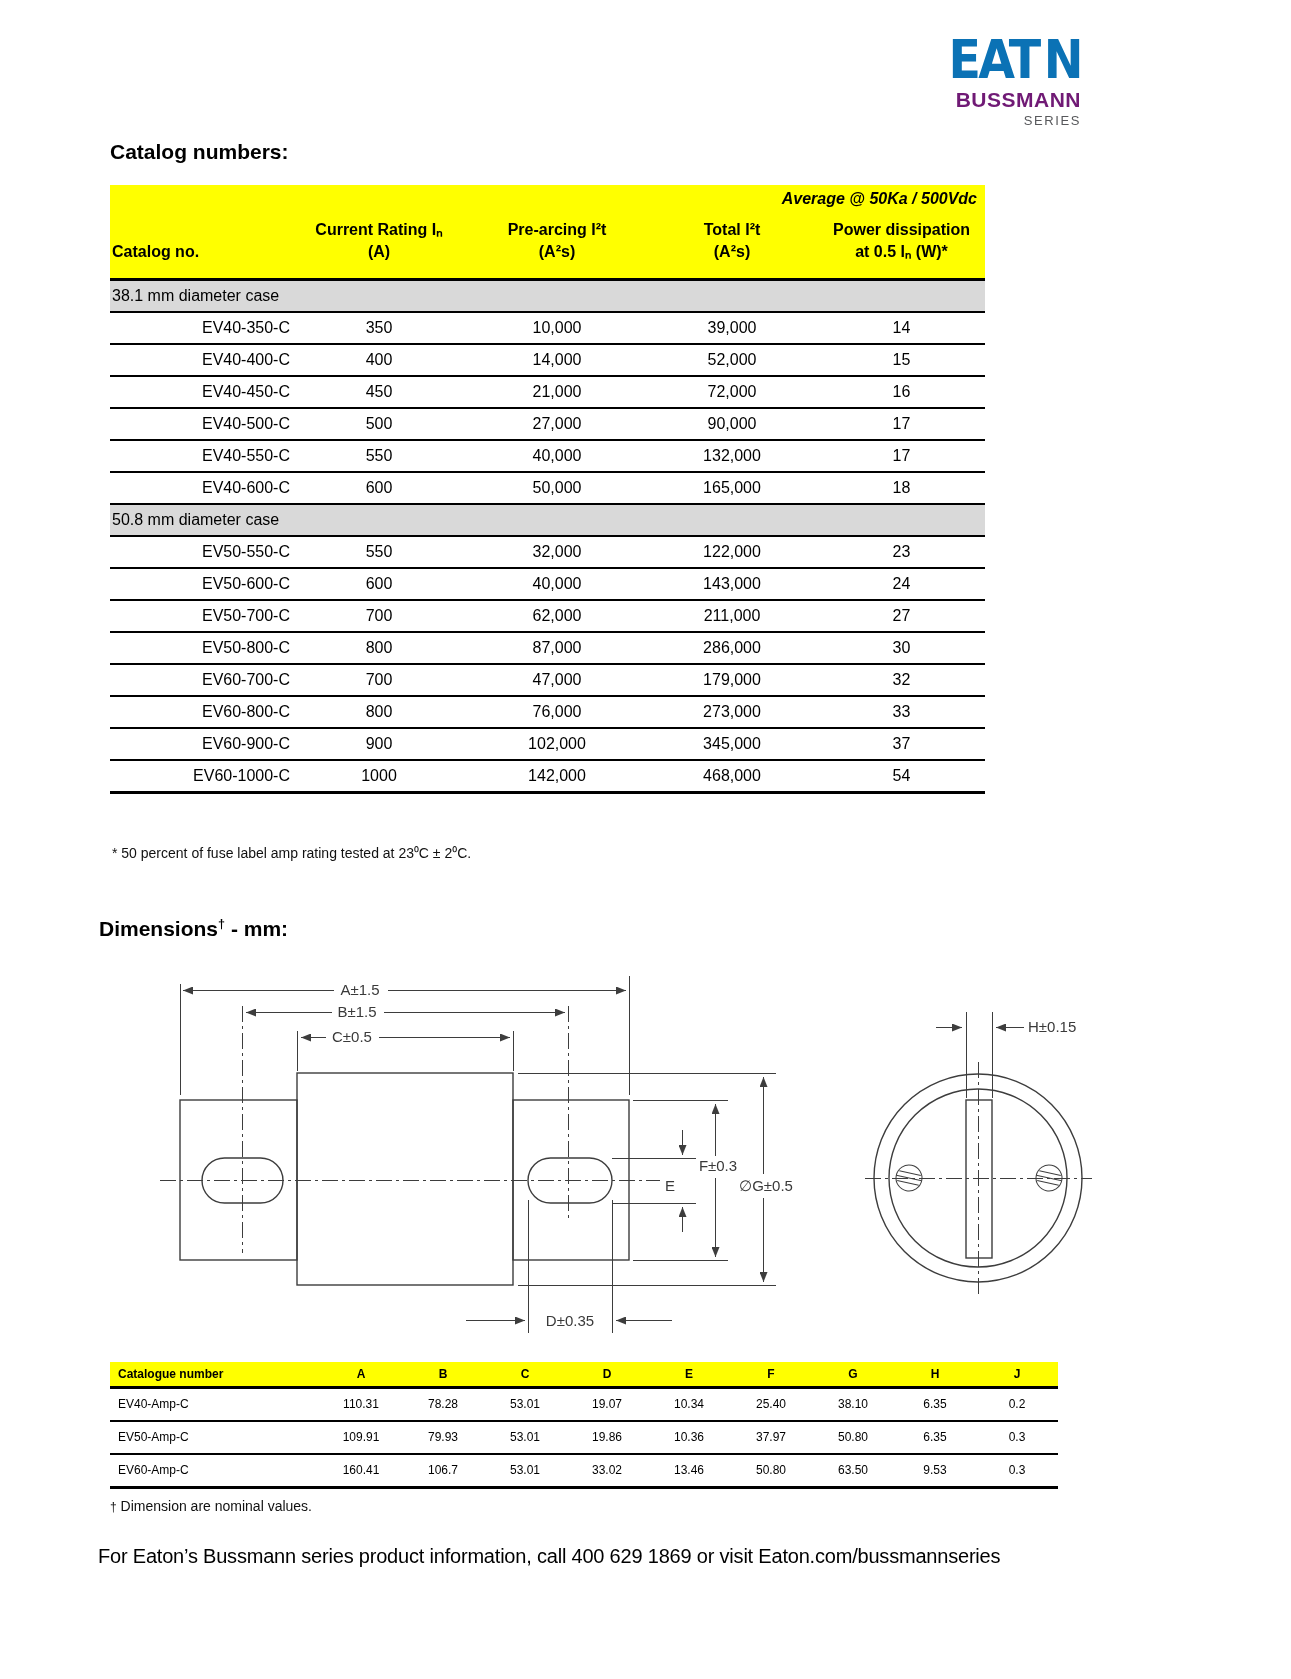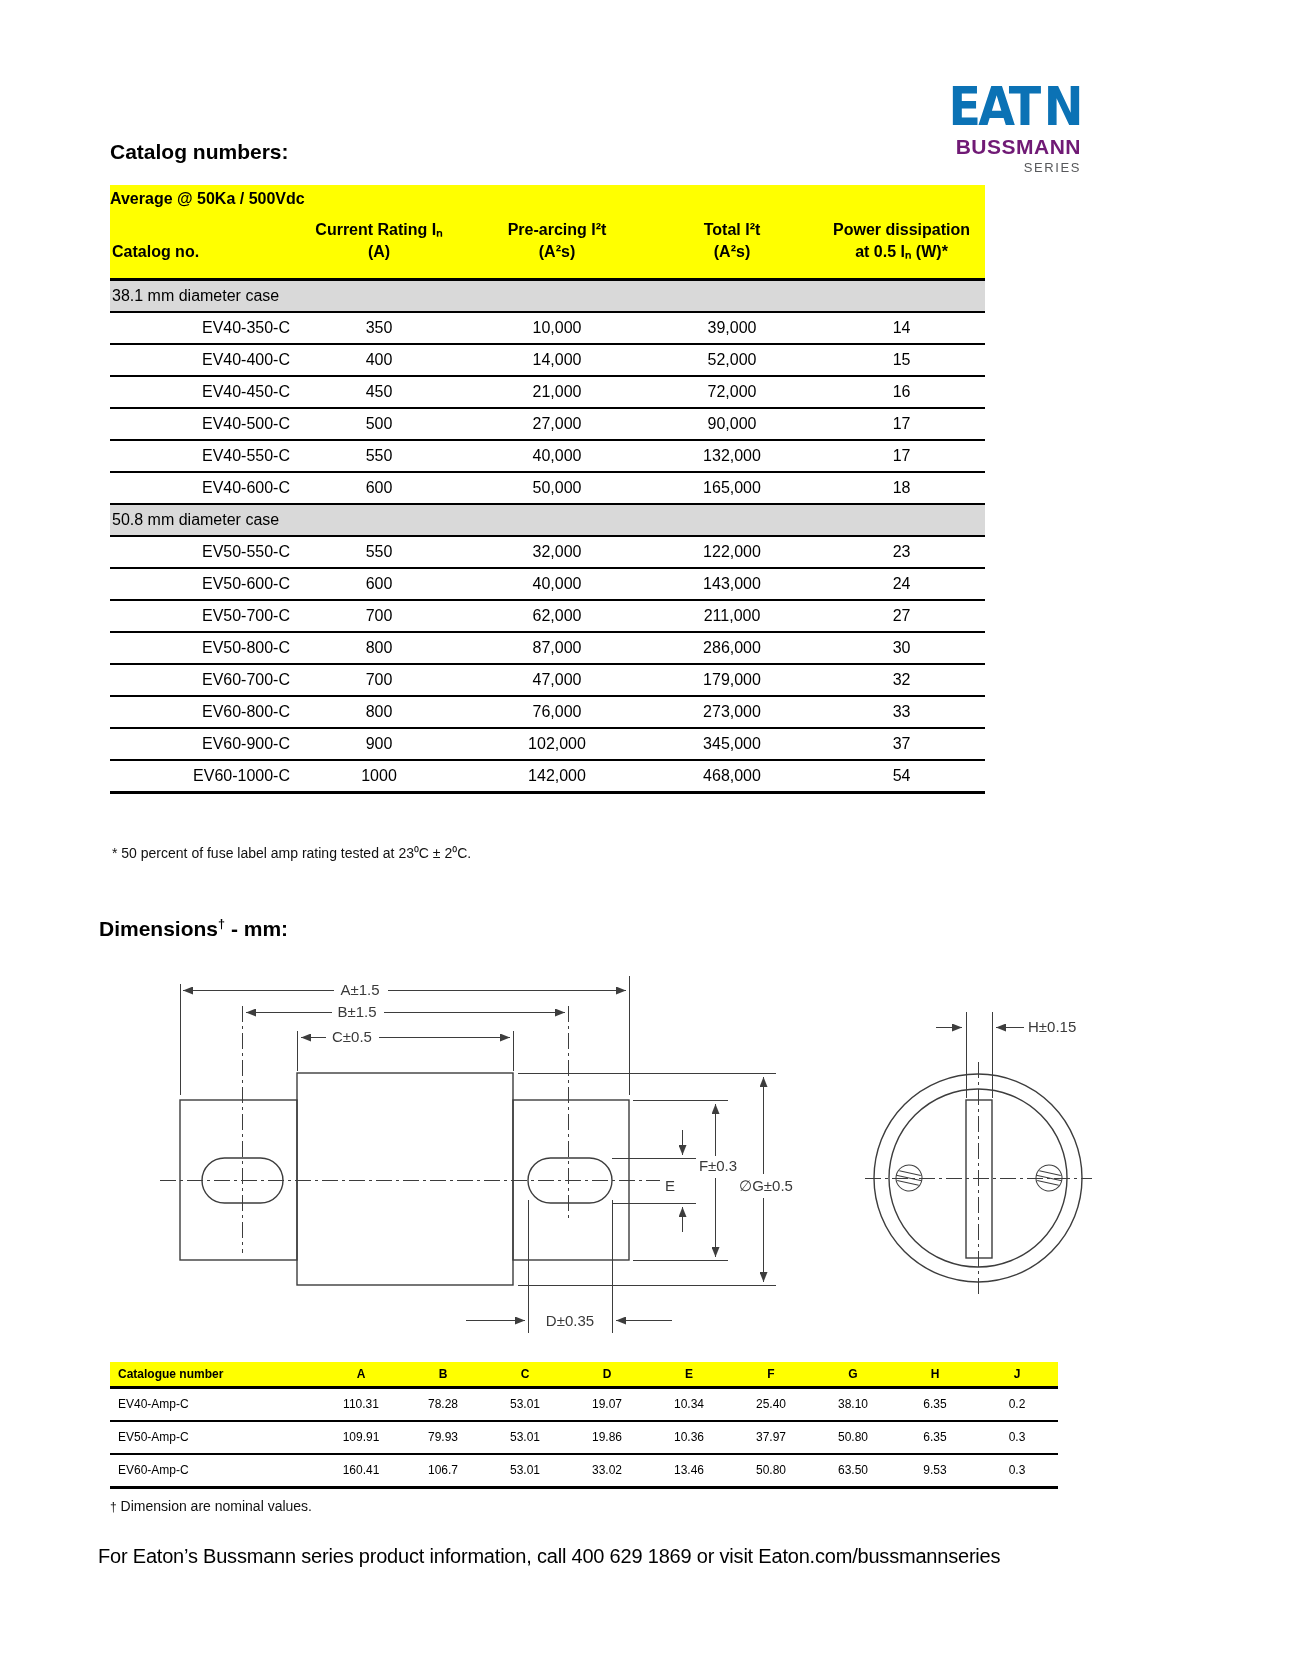--- a/index.html
+++ b/index.html
@@ -1,20 +1,20 @@
 <!DOCTYPE html>
 <html><head>
 <meta charset="utf-8">
 <style>
   html,body{margin:0;padding:0;background:#fff;}
   .page{position:relative;width:1291px;height:1679px;background:#fff;overflow:hidden;
         font-family:"Liberation Sans",sans-serif;color:#000;}
 
   
-  .logo{position:absolute;left:933px;top:34px;width:148px;text-align:right;margin-top:47px;}
+  .logo{position:absolute;left:933px;top:34px;width:148px;text-align:right;}
   .logo-eaton{display:flex;align-items:center;justify-content:flex-end;
               font-family:"DejaVu Sans",sans-serif;font-weight:900;font-size:54px;
               color:#0b72b5;letter-spacing:-3px;line-height:52px;
               transform:scaleX(.88);transform-origin:right;}
   .logo-dot{width:15px;height:15px;border-radius:50%;background:#0b72b5;margin:4px 2px 0 4px;}
   .logo-bussmann{font-size:21px;font-weight:700;color:#701a75;letter-spacing:.5px;margin-top:2px;}
   .logo-series{font-size:13px;color:#57585b;letter-spacing:1.6px;margin-top:1px;}
 
   
   .h-catalog{position:absolute;left:110px;top:140px;font-size:21px;font-weight:700;}
@@ -25,21 +25,21 @@
   .note-dims{left:110px;top:1498px;}
   .note-dims .marker{font-size:12px;}
   .footer-line{position:absolute;left:98px;top:1545px;font-size:20px;letter-spacing:-.2px;color:#000;}
 
   
   .catalog-wrap{position:absolute;left:110px;top:185px;}
   table{border-collapse:collapse;table-layout:fixed;}
   .catalog-table{width:875px;font-size:16px;}
   .catalog-table thead th{background:#ffff00;font-weight:700;}
   .catalog-table thead{border-bottom:3px solid #000;}
-  .catalog-table .avg-th{text-align:left;padding:5px 0 0;}
+  .catalog-table .avg-th{text-align:right;padding:5px 8px 0;font-style:italic;}
   .catalog-table .colhead-row th{vertical-align:bottom;text-align:center;padding:11px 0 15px;line-height:22px;}
   .catalog-table .colhead-row th.first{text-align:left;padding-left:2px;}
   .catalog-table tbody td{border-top:2px solid #000;padding:5px 0;line-height:20px;text-align:center;}
   .catalog-table tbody td:first-child{text-align:right;padding-left:2px;}
   .catalog-table tbody tr.section-row td{background:#d9d9d9;text-align:left;padding:5px 0 5px 2px;}
   .catalog-table{border-bottom:3px solid #000;}
 
   
   .dim-wrap{position:absolute;left:110px;top:1362px;}
   .dim-table{width:948px;font-size:12px;}

